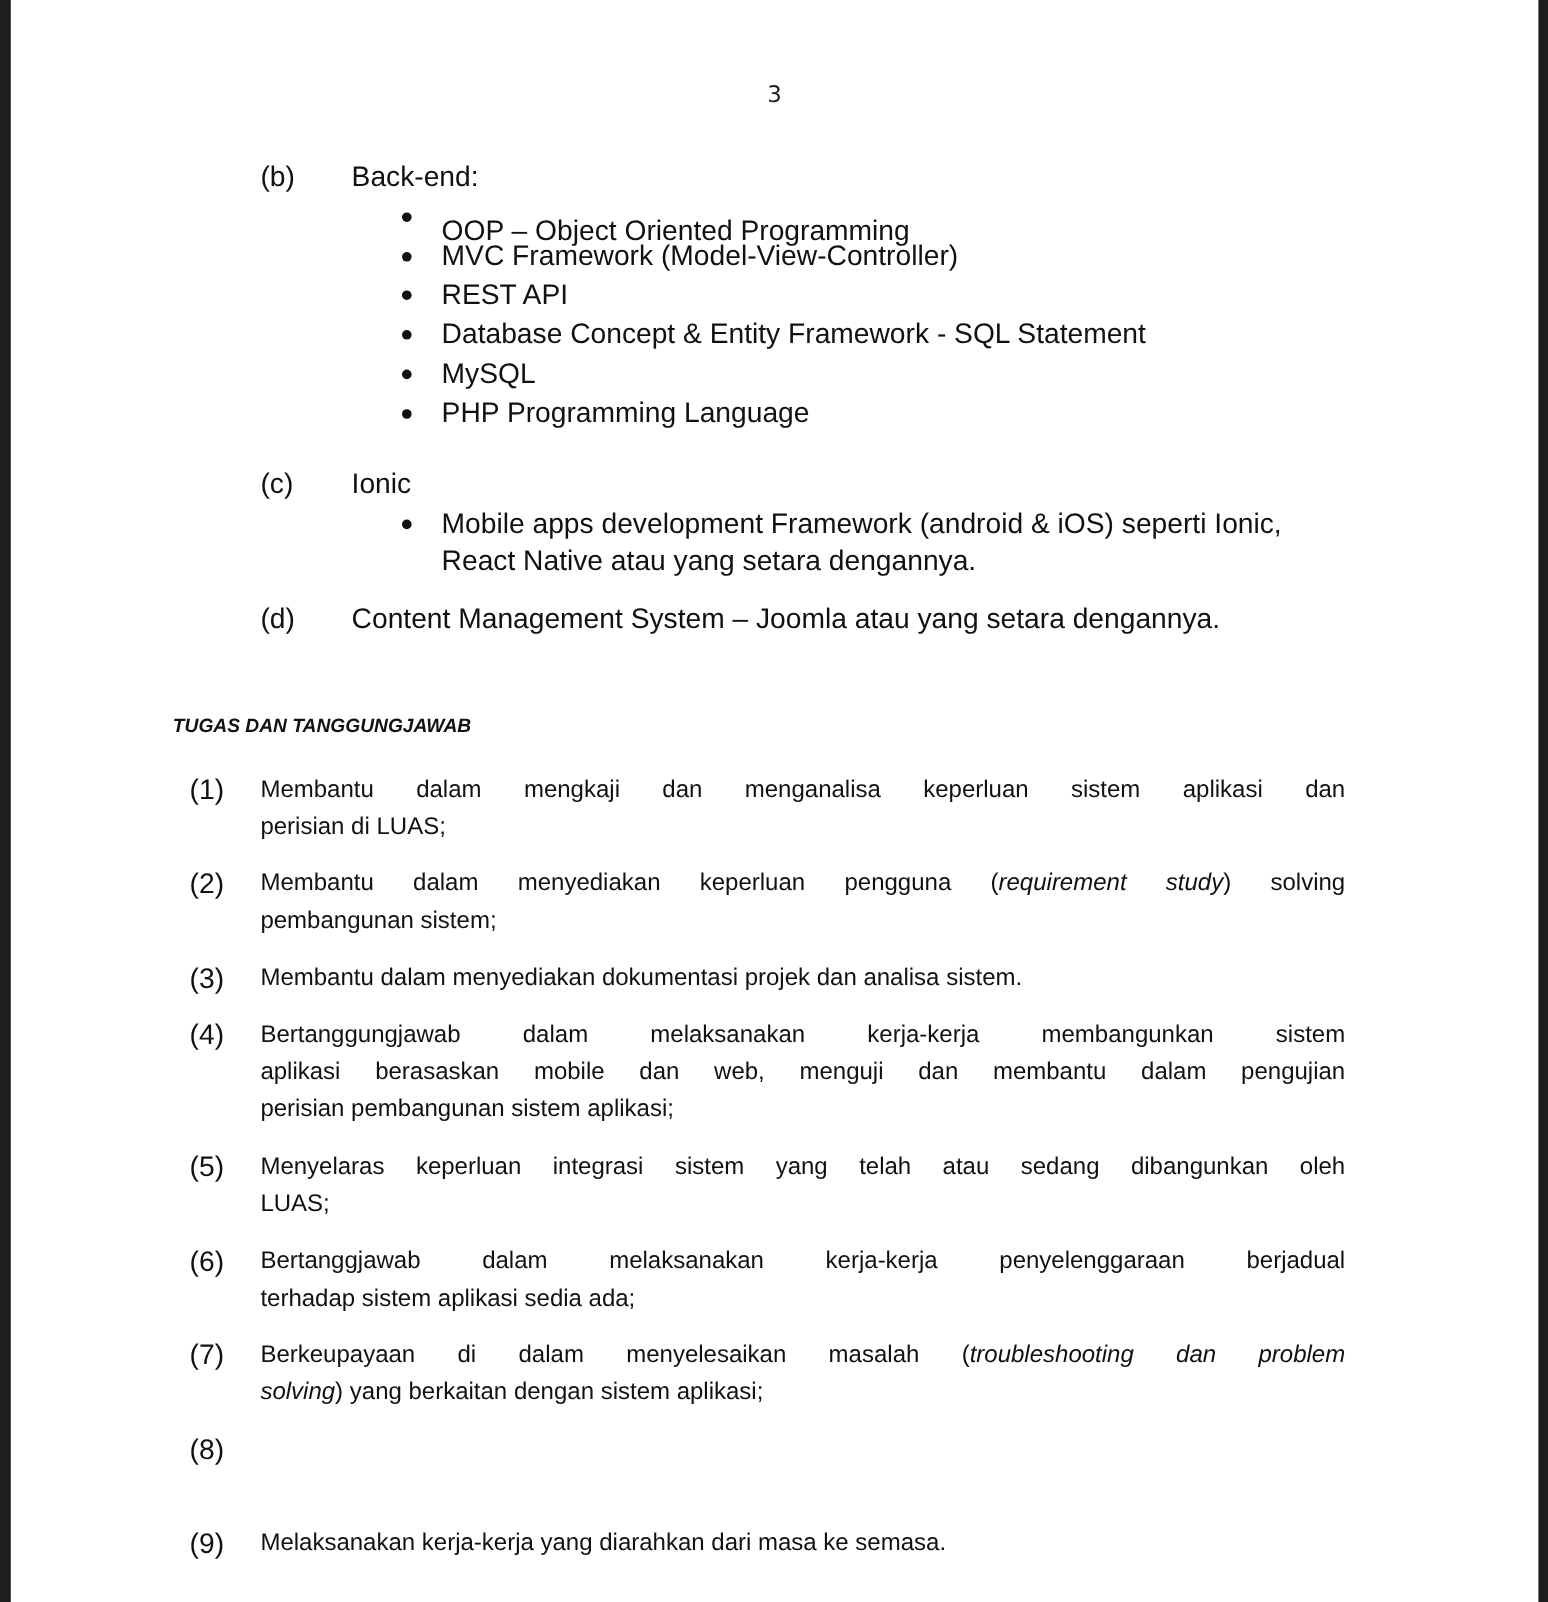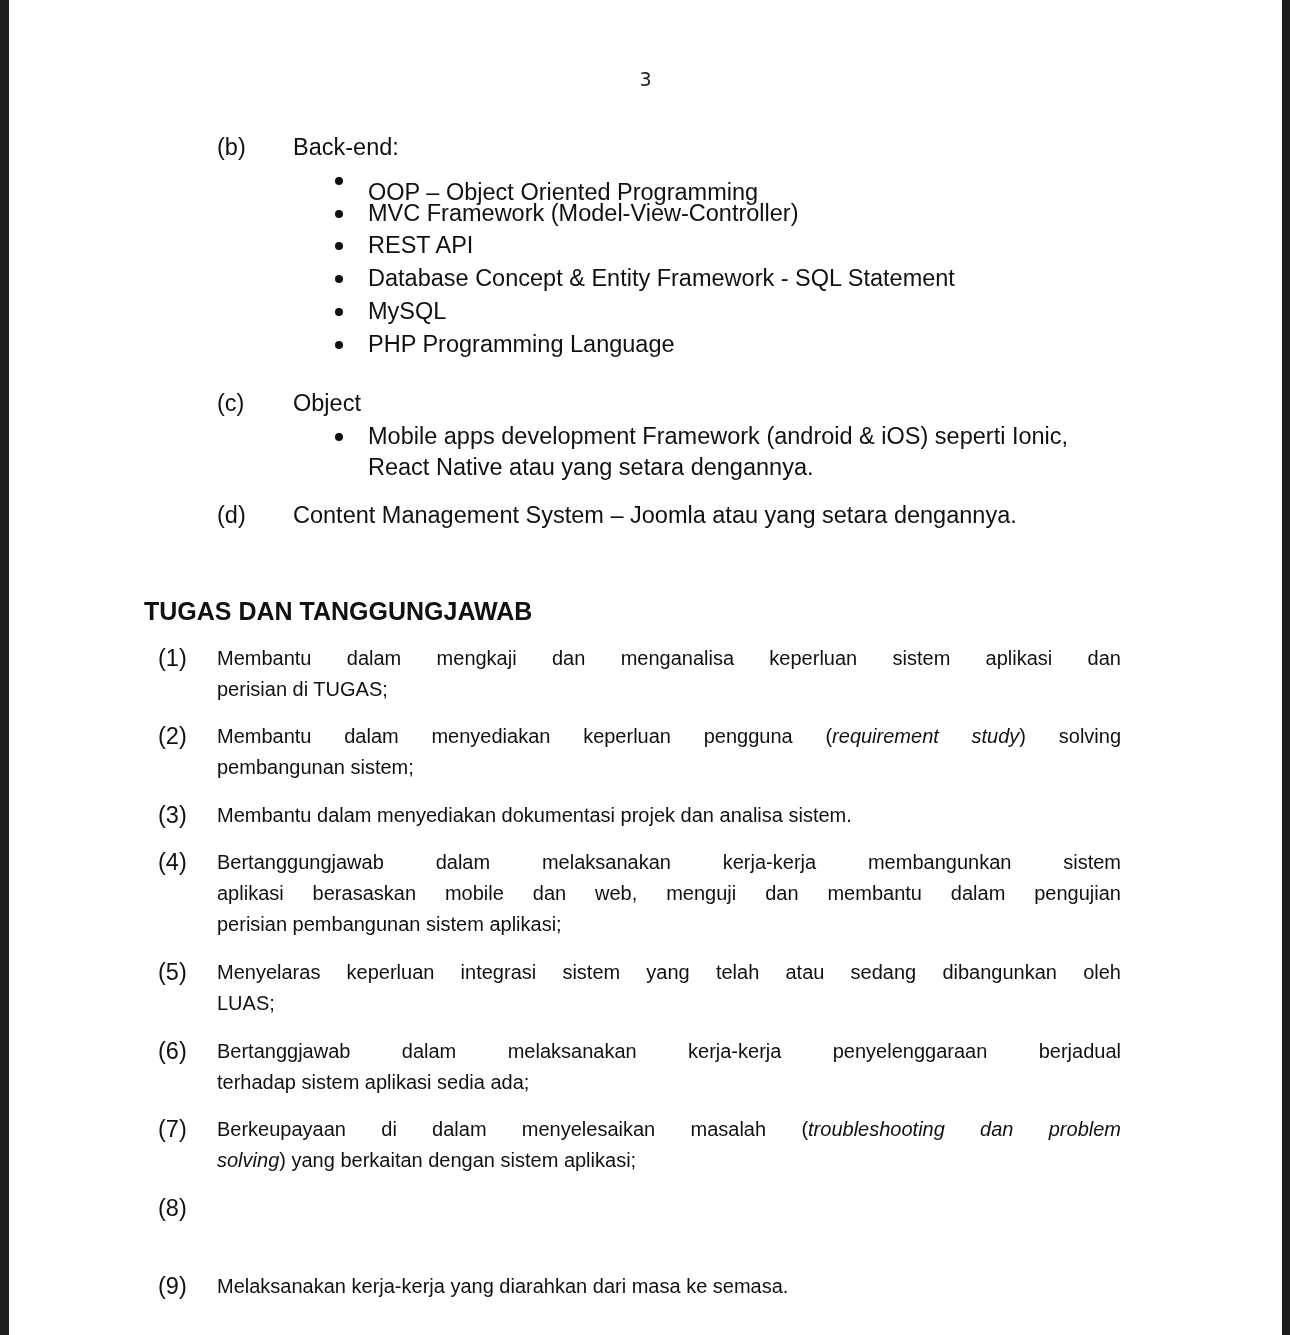--- a/index.html
+++ b/index.html
@@ -18,21 +18,21 @@
     .pagenum {
       position: absolute; left: 0; width: 100%; top: 68px;
       text-align: center; font-family: "DejaVu Sans", sans-serif;
       font-size: 19px; color: #222;
     }
     .txt { font-size: 23.5px; line-height: 31px; }
     .bullet {
       position: absolute; width: 8px; height: 8px; border-radius: 50%;
       background: #111;
     }
-    .heading { font-size: 25px; font-weight: bold; }
+    .heading { font-size: 16px; font-weight: bold; font-style: italic; }
     .just {
       position: absolute; width: 904px;
       font-size: 20px; line-height: 31px;
       text-align: justify; white-space: normal;
     }
     .just .line { display: block; text-align: justify; text-align-last: justify; height: 31px; }
     .just .line.last { text-align-last: left; }
     i { font-style: italic; }
   </style>
 </head>
@@ -51,34 +51,34 @@
   <span class="bullet" style="left:326px; top:242px;"></span>
   <div class="abs txt" style="left:359px; top:230px;">REST API</div>
   <span class="bullet" style="left:326px; top:275px;"></span>
   <div class="abs txt" style="left:359px; top:263px;">Database Concept &amp; Entity Framework - SQL Statement</div>
   <span class="bullet" style="left:326px; top:308px;"></span>
   <div class="abs txt" style="left:359px; top:296px;text-align:center;">MySQL</div>
   <span class="bullet" style="left:326px; top:341px;"></span>
   <div class="abs txt" style="left:359px; top:329px;">PHP Programming Language</div>
 
   <div class="abs txt" style="left:208px; top:388px;">(c)</div>
-  <div class="abs txt" style="left:284px; top:388px;">Object</div>
+  <div class="abs txt" style="left:284px; top:388px;">Ionic</div>
   <span class="bullet" style="left:326px; top:433px;"></span>
   <div class="abs txt" style="left:359px; top:421px;">Mobile apps development Framework (android &amp; iOS) seperti Ionic,</div>
   <div class="abs txt" style="left:359px; top:452px;text-align:center;">React Native atau yang setara dengannya.</div>
 
   <div class="abs txt" style="left:208px; top:500px;">(d)</div>
   <div class="abs txt" style="left:284px; top:500px;">Content Management System – Joomla atau yang setara dengannya.</div>
 
   <div class="abs heading" style="left:135px; top:597px;">TUGAS DAN TANGGUNGJAWAB</div>
 
   <div class="abs txt" style="left:149px; top:643px;">(1)</div>
   <div class="just" style="left:208px; top:643px;">
     <span class="line">Membantu dalam mengkaji dan menganalisa keperluan sistem aplikasi dan</span>
-    <span class="line last">perisian di TUGAS;</span>
+    <span class="line last">perisian di LUAS;</span>
   </div>
 
   <div class="abs txt" style="left:149px; top:721px;">(2)</div>
   <div class="just" style="left:208px; top:721px;">
     <span class="line"><span>Membantu dalam menyediakan keperluan pengguna (</span><i>requirement study</i><span>) solving</span></span>
     <span class="line last">pembangunan sistem;</span>
   </div>
 
   <div class="abs txt" style="left:149px; top:800px;">(3)</div>
   <div class="just" style="left:208px; top:800px;">

